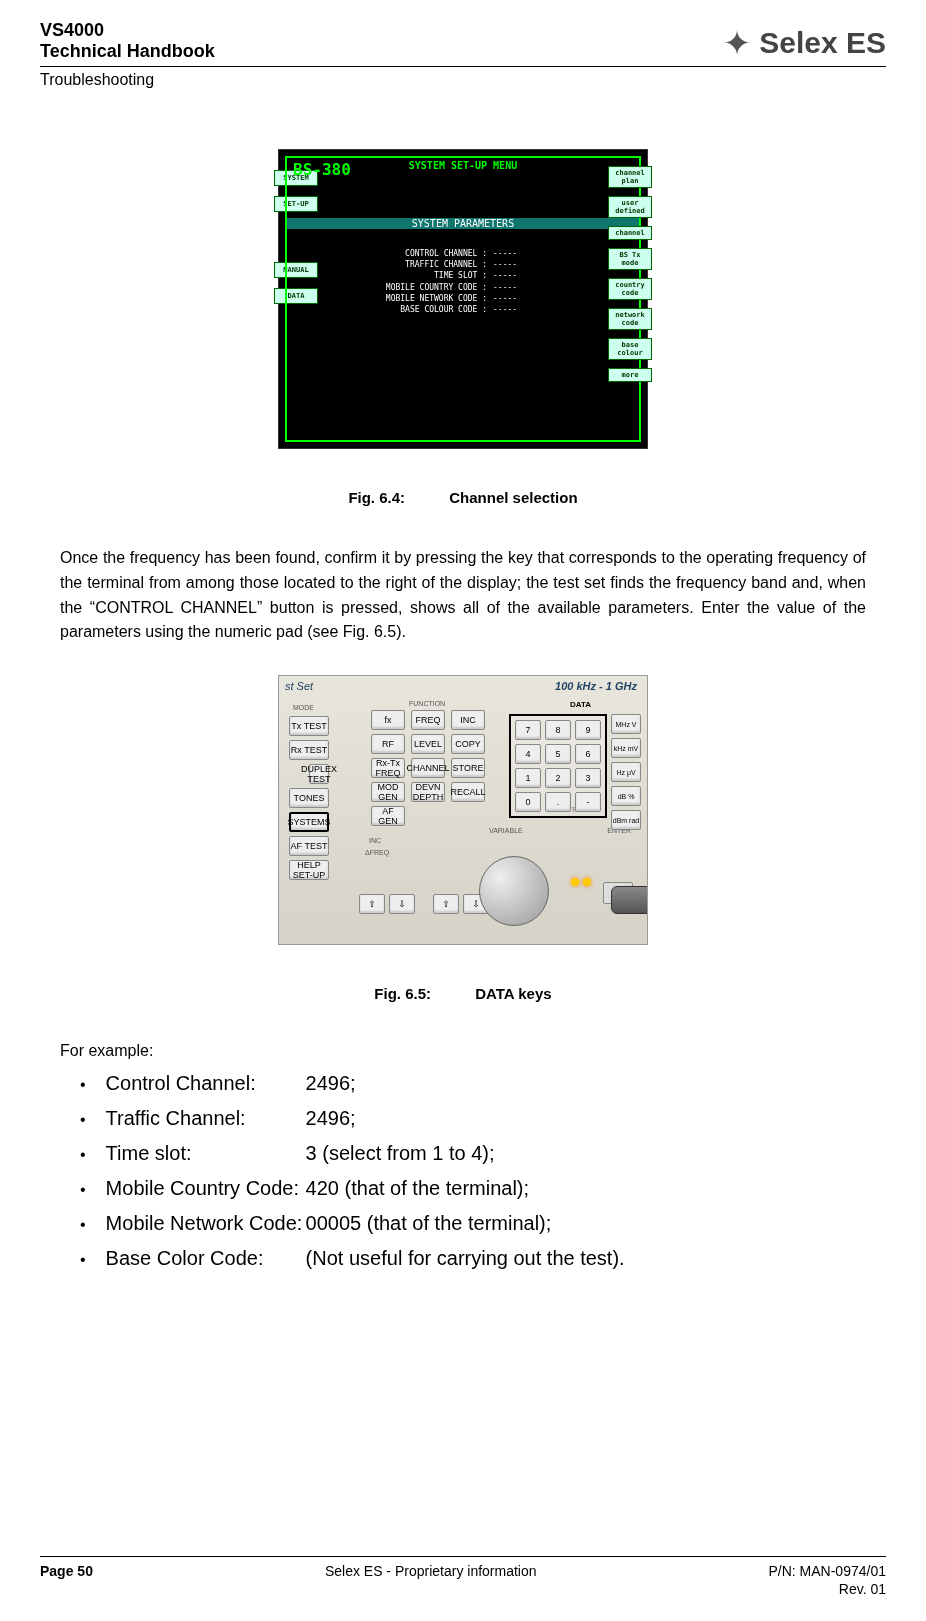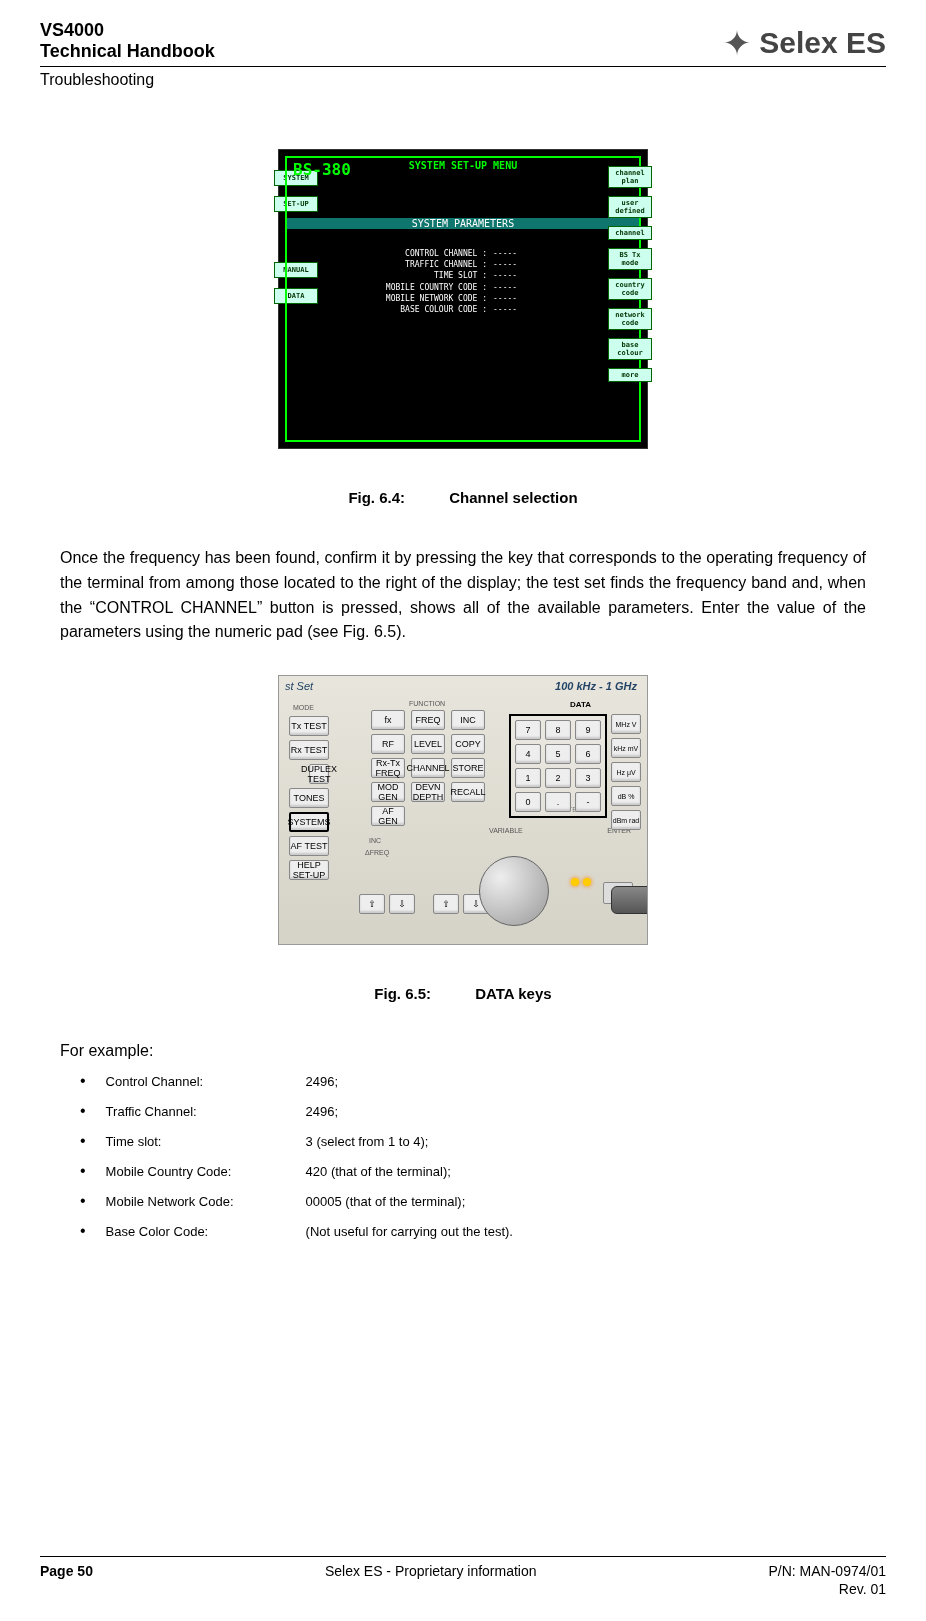--- a/index.html
+++ b/index.html
@@ -65,21 +65,21 @@
   .leds { position:absolute; bottom:58px; right:56px; display:flex; gap:4px;}
   .led { width:8px; height:8px; border-radius:50%; background:#fc0; box-shadow:0 0 4px #f80;}
   .conn { position:absolute; bottom:30px; right:-24px; width:60px; height:28px; background:linear-gradient(#888,#555); border-radius:6px 0 0 6px; border:1px solid #333;}
   .grp-label { position:absolute; font-size:7px; color:#555; }
   .sys-box { border:2px solid #000; padding:1px; }
   .inc-arrows { position:absolute; bottom:30px; left:80px; display:flex; gap:4px;}
   .col-stack { display:flex; flex-direction:column; gap:4px; }
 
   .example-intro { font-size: 16px; margin: 30px 20px 12px 20px; }
   .bullets { margin: 0 20px 0 40px; }
-  .bullets li { font-size: 13px; margin-bottom: 12px; list-style: none; display:flex; align-items:baseline;}
+  .bullets li { font-size: 20px; margin-bottom: 12px; list-style: none; display:flex; align-items:baseline;}
   .bullets li::before { content:"•"; font-size:16px; margin-right:20px;}
   .bk { display:inline-block; width:200px; }
   .bv { display:inline-block; }
 
   .footer { position:absolute; bottom:24px; left:40px; right:40px; }
   .footer-hr { border:0; border-top:1px solid #000; margin-bottom:6px;}
   .footer-row { display:flex; justify-content:space-between; font-size:14px;}
   .footer-row .fl { font-weight:bold; }
   .footer-row2 { display:flex; justify-content:flex-end; font-size:14px; margin-top:2px;}
 </style>

